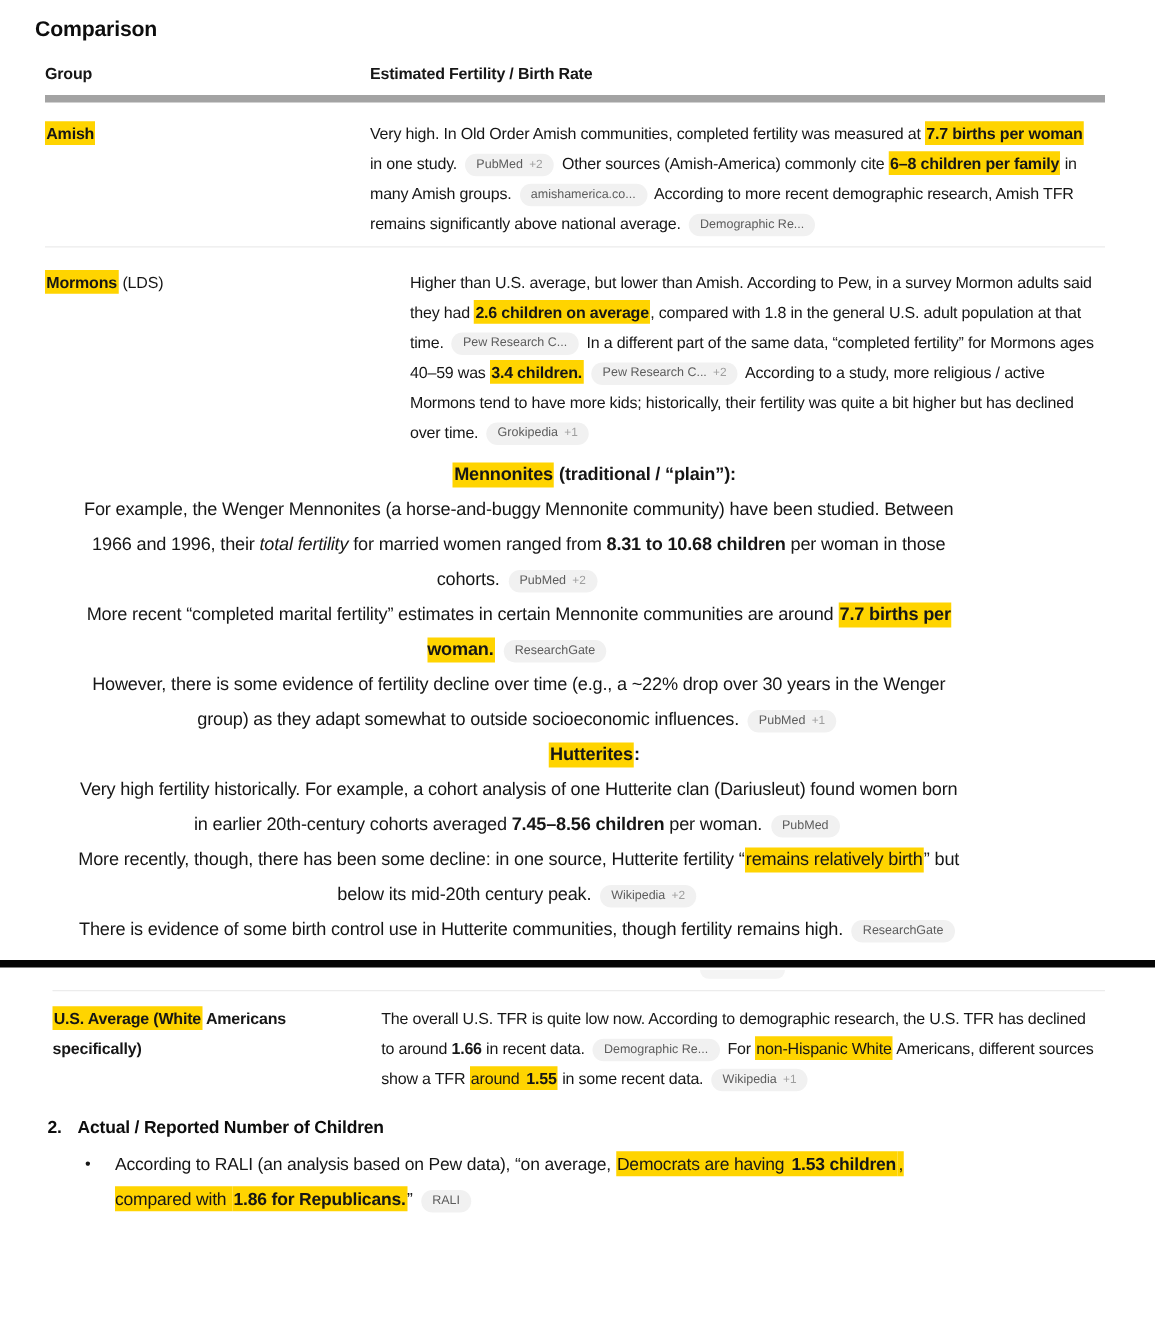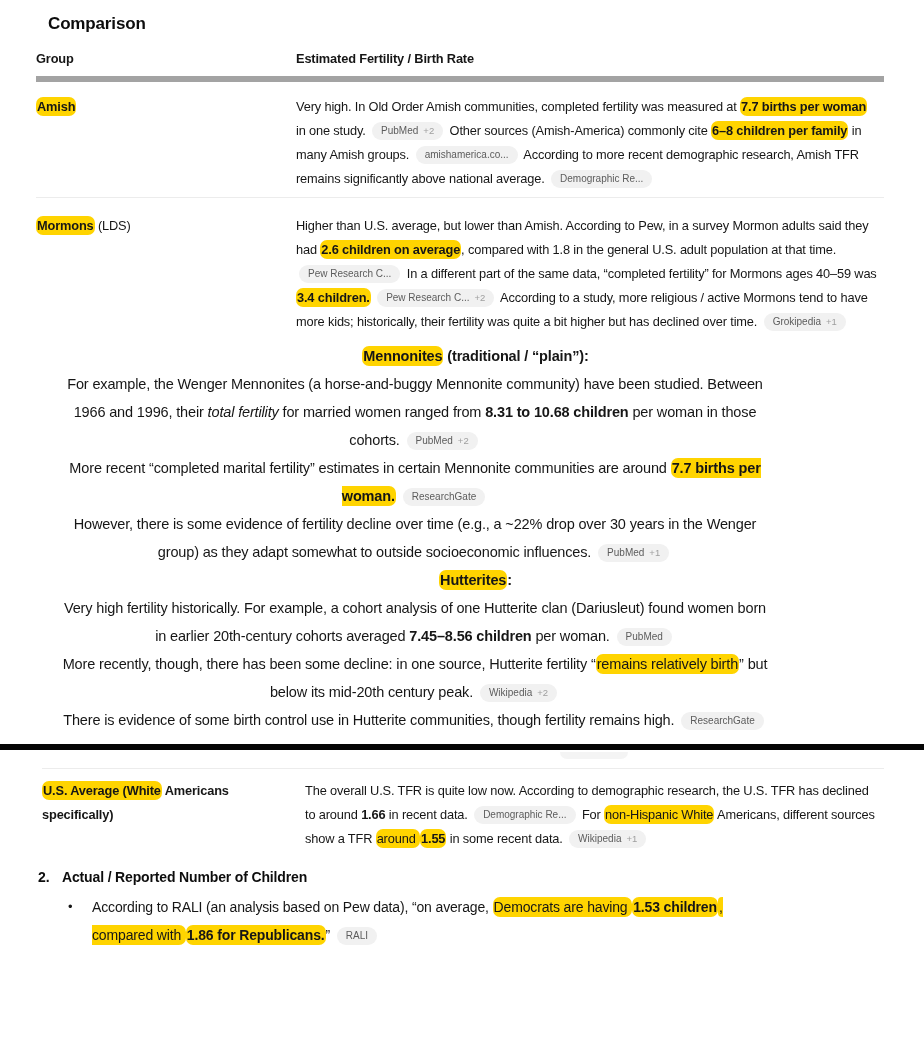--- a/index.html
+++ b/index.html
@@ -3,33 +3,33 @@
 <meta charset="utf-8">
 <style>
   * { box-sizing: border-box; }
   html,body { margin:0; padding:0; }
   body {
     width:924px; height:1059px; overflow:hidden; background:#ffffff;
     font-family:"Liberation Sans","DejaVu Sans",sans-serif;
     color:#161616; letter-spacing:-0.15px;
   }
   .title {
-    margin:0; padding:13px 0 0 48px;
+    margin:0; padding:13px 0 0 28px;
     font-size:17px; font-weight:700; line-height:22px; color:#0d0d0d;
   }
   
   .tbl { margin-left:36px; width:848px; }
   .tbl-header {
     display:grid; grid-template-columns:260px 1fr;
     padding:16px 0 9px; border-bottom:6px solid #a3a3a3;
     font-size:12.8px; font-weight:700; line-height:16px;
   }
   .tbl-row { display:grid; grid-template-columns:260px 1fr; }
   .row-amish { padding:13px 0 6px; border-bottom:1px solid #ececec; }
-  .row-mormons { padding:16px 0 0; }
+  .row-mormons { padding:16px 0 0;gap:32px; }
   .td { font-size:12.8px; line-height:24px; }
   .td-group { padding-right:30px; font-weight:400; }
   .td-content { padding-right:4px; }
   
   .sections { margin:8px 0 0 27px; font-size:14.5px; line-height:28px;text-align:center; }
   .section-heading { font-weight:700; }
   .section-para { margin-left:35px; width:706px; }
   
   .black-bar { margin-top:10px; width:924px; height:6px; background:#050505; }
   .pill-sliver {
@@ -48,21 +48,21 @@
     margin:16px 0 0 38px; display:flex;
     font-size:14px; font-weight:700; line-height:20px; color:#0d0d0d;
   }
   .list-num { width:24px; }
   .bullet-row { margin:6px 0 0 68px; display:flex; font-size:14px; line-height:28px; }
   .bullet-dot { width:24px; font-size:13px; }
   .bullet-text { width:660px; }
   
   .b { font-weight:700; }
   .i { font-style:italic; }
-  .hl { background:#ffd400; padding:2px 1px;border-radius:7px; }
+  .hl { background:#ffd400; padding:2px 1px; }
   .pill {
     display:inline-block; background:#f1f1f1; border-radius:10px;
     padding:2px 9px 3px; margin:0 3px; font-size:10px; line-height:13px;
     color:#5c5c5c; white-space:nowrap; vertical-align:1px; letter-spacing:0;
     cursor:pointer;
   }
   .pill-plus { color:#9e9e9e; margin-left:5px; font-size:9.5px; }
 </style>
 </head>
 <body>

